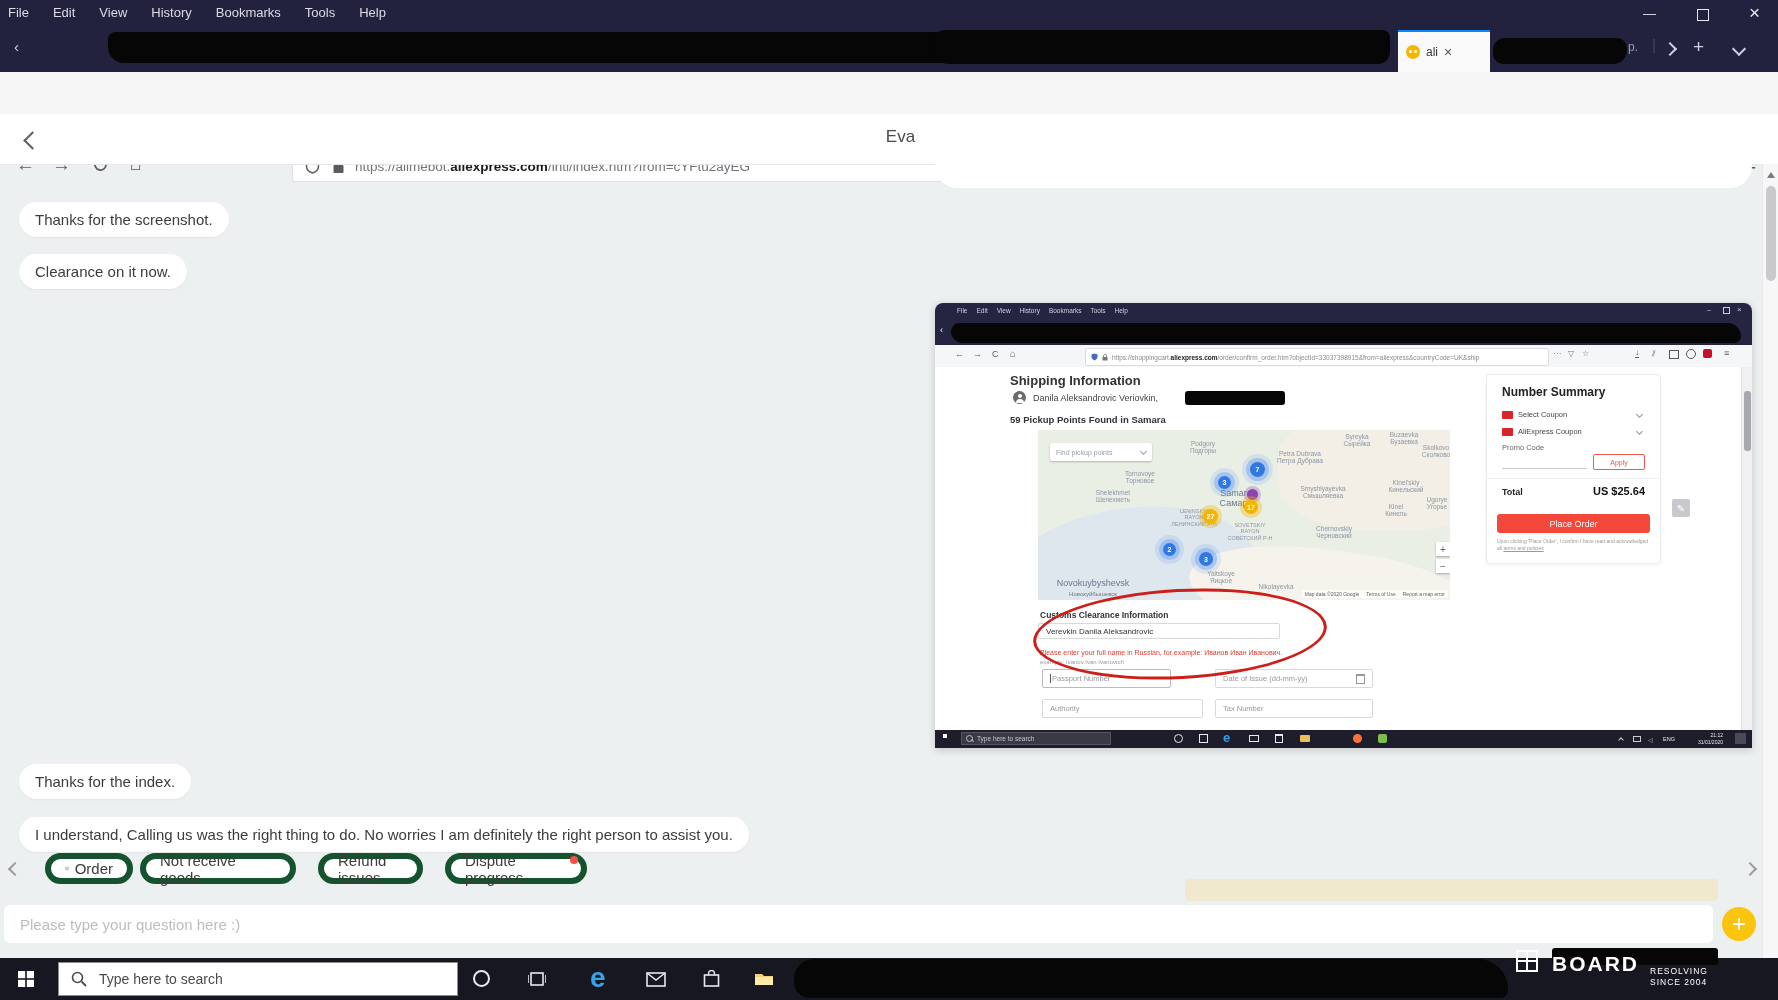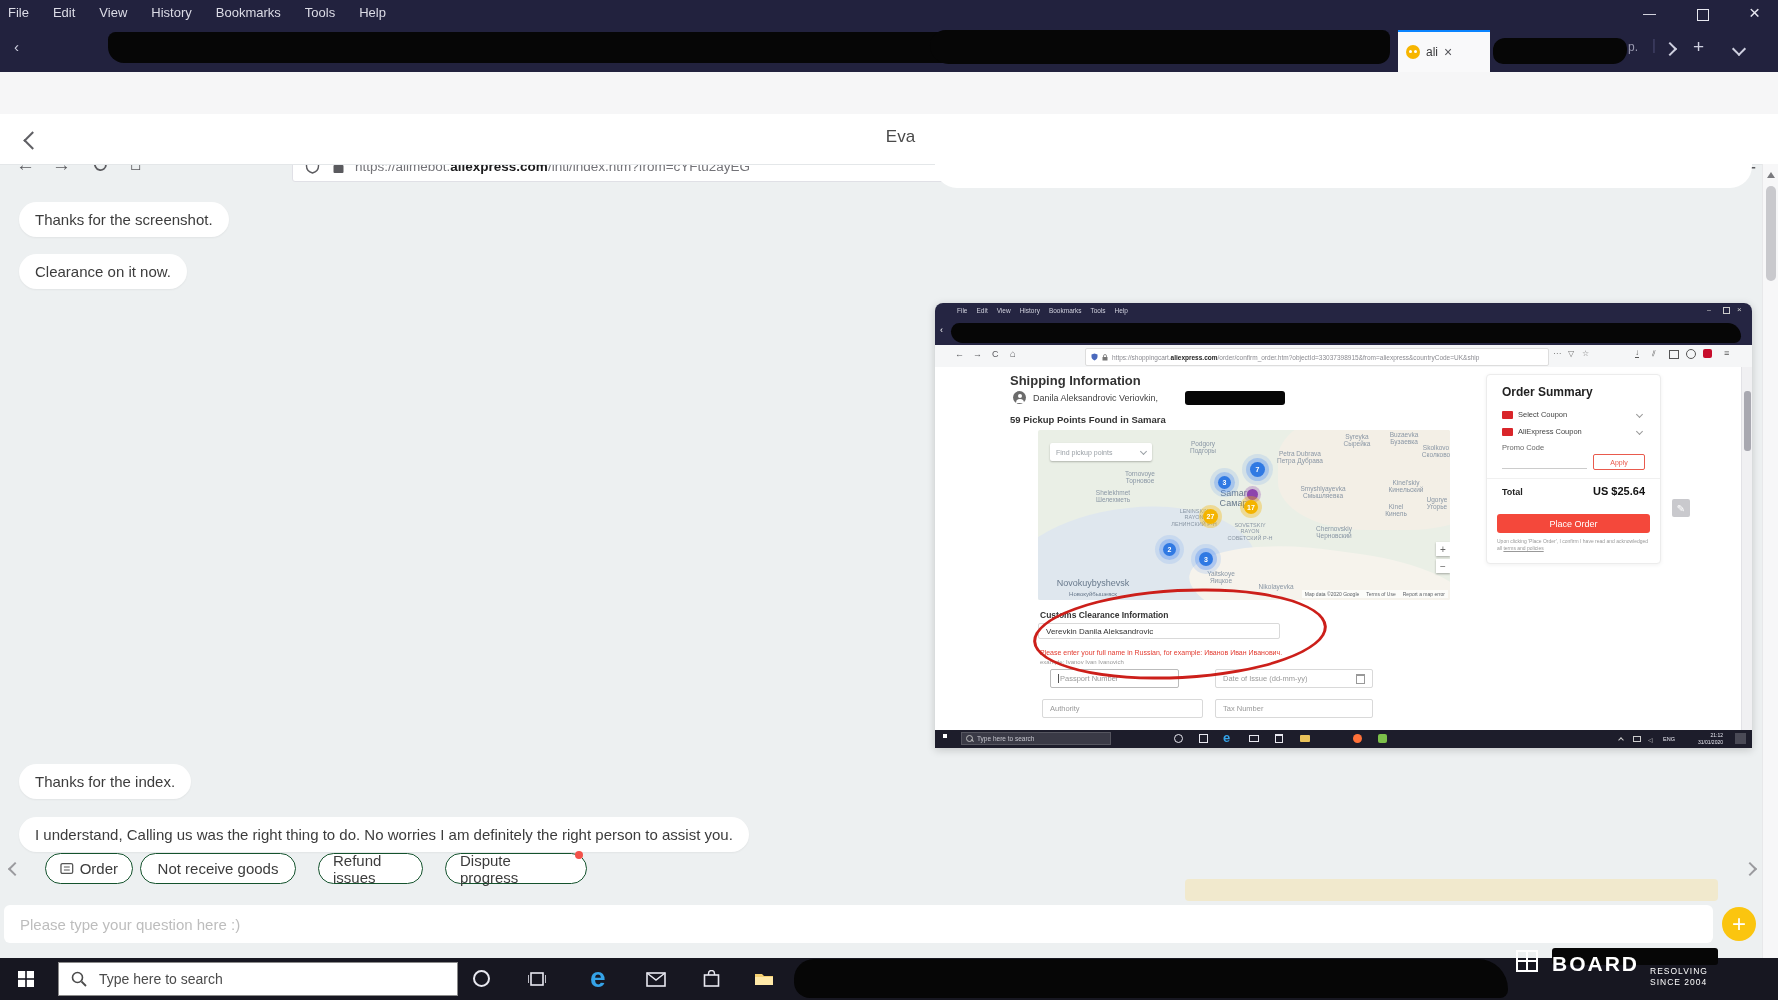--- a/index.html
+++ b/index.html
@@ -12,21 +12,21 @@
   .menurow{display:flex;gap:24px;color:#dcdce6;font-size:13px;}
   .toolbar{background:#f6f6f7;border-bottom:1px solid #d4d4d8;}
   .tbicon{color:#5a5a5e;font-size:17px;line-height:1;}
   .urlbar{background:#fff;border:1px solid #e0e0e6;border-radius:3px;display:flex;align-items:center;}
   .chev{display:inline-block;width:8px;height:8px;border-left:2px solid #6a6a70;border-bottom:2px solid #6a6a70;}
   .chev-l{transform:rotate(45deg);}
   .chev-r{transform:rotate(225deg);}
   .chev-d{transform:rotate(-45deg);}
   
   .bubble{background:#fff;border-radius:18px;padding:9px 16px;font-size:15px;color:#3c3c3c;box-shadow:0 1px 2px rgba(0,0,0,.05);white-space:nowrap;}
-  .qr{position:absolute;top:853px;height:31px;background:#fff;border:1px solid #14532d;border-radius:17px;display:flex;align-items:center;justify-content:center;font-size:15px;color:#3c3c3c;padding:0 14px;box-sizing:border-box;}
+  .qr{position:absolute;top:853px;height:31px;background:#fff;border:6px solid #14532d;border-radius:17px;display:flex;align-items:center;justify-content:center;font-size:15px;color:#3c3c3c;padding:0 14px;box-sizing:border-box;}
   
   .shot{position:absolute;left:935px;top:303px;width:817px;height:445px;background:#fff;border-radius:8px 8px 0 0;box-shadow:0 2px 8px rgba(0,0,0,.18);font-size:8px;}
   .shot .mini{font-size:6.5px;color:#cfd0dc;}
   .minifield{border:1px solid #d9d9d9;border-radius:2px;background:#fff;color:#9a9a9a;display:flex;align-items:center;padding:0 7px;box-sizing:border-box;}
   .maplabel{position:absolute;color:#8a97a5;font-size:6.5px;line-height:1.15;text-align:center;transform:translateX(-50%);}
   .marker{position:absolute;border-radius:50%;color:#fff;font-weight:bold;display:flex;align-items:center;justify-content:center;}
   .mblue{background:#3079e3;box-shadow:0 0 0 4px rgba(66,133,244,.30),0 0 0 8px rgba(66,133,244,.14);}
   .myellow{background:#f4b400;box-shadow:0 0 0 4px rgba(244,180,0,.35);}
   .mpurple{background:#8e44ad;box-shadow:0 0 0 3px rgba(142,68,173,.3);}
   input{font-family:inherit;}
@@ -250,39 +250,39 @@
           <span>Map data ©2020 Google</span>
           <span>Terms of Use</span>
           <span>Report a map error</span>
         </div>
       </div>
 
       <div class="abs" style="left:105px;top:243px;font-size:8.5px;font-weight:bold;color:#333;">Customs Clearance Information</div>
       <div class="abs minifield" style="left:103px;top:256px;width:242px;height:16px;color:#333;font-size:8px;">Verevkin Danila Aleksandrovic</div>
       <div class="abs" style="left:105px;top:282px;font-size:7px;color:#e23b30;">Please enter your full name in Russian, for example: Иванов Иван Иванович.</div>
       <div class="abs" style="left:105px;top:292px;font-size:6px;color:#9a9a9a;">example: Ivanov Ivan Ivanovich</div>
-      <div class="abs minifield" style="left:115px;top:302px;width:129px;height:19px;font-size:7.5px;border-color:#bbb;">
+      <div class="abs minifield" style="left:107px;top:302px;width:129px;height:19px;font-size:7.5px;border-color:#bbb;">
           <span style="border-left:1px solid #555;height:9px;margin-right:1px;"></span>
           <span>Passport Number</span>
         </div>
       <div class="abs minifield" style="left:280px;top:302px;width:158px;height:19px;font-size:7.5px;justify-content:space-between;">
           <span>Date of Issue (dd-mm-yy)</span>
           <span style="width:7px;height:7px;border:1px solid #999;border-top-width:2px;"></span>
         </div>
       <div class="abs minifield" style="left:107px;top:332px;width:161px;height:19px;font-size:7.5px;">
           <span>Authority</span>
         </div>
       <div class="abs minifield" style="left:280px;top:332px;width:158px;height:19px;font-size:7.5px;">
           <span>Tax Number</span>
         </div>
 
       <div class="abs" style="left:98px;top:222px;width:288px;height:84px;border:3px solid #cc1f1a;border-radius:50%;transform:rotate(-3deg);"></div>
 
       <div class="abs" style="left:551px;top:7px;width:173px;height:188px;background:#fff;border:1px solid #ececec;border-radius:4px;box-shadow:0 1px 4px rgba(0,0,0,.06);">
-        <div class="abs" style="left:15px;top:10px;font-size:12px;font-weight:bold;color:#222;">Order Summary</div>
+        <div class="abs" style="left:15px;top:10px;font-size:12px;font-weight:bold;color:#222;">Number Summary</div>
         <div class="abs" style="left:15px;top:35px;display:flex;align-items:center;gap:5px;">
           <span style="width:11px;height:8px;background:#d9252a;border-radius:1px;"></span>
           <span style="font-size:7.5px;color:#444;">Select Coupon</span>
         </div>
         <span class="abs chev chev-d" style="left:150px;top:37px;width:4px;height:4px;border-width:1px;border-color:#999;"></span>
         <div class="abs" style="left:15px;top:52px;display:flex;align-items:center;gap:5px;">
           <span style="width:11px;height:8px;background:#d9252a;border-radius:1px;"></span>
           <span style="font-size:7.5px;color:#444;">AliExpress Coupon</span>
         </div>
         <span class="abs chev chev-d" style="left:150px;top:54px;width:4px;height:4px;border-width:1px;border-color:#999;"></span>

